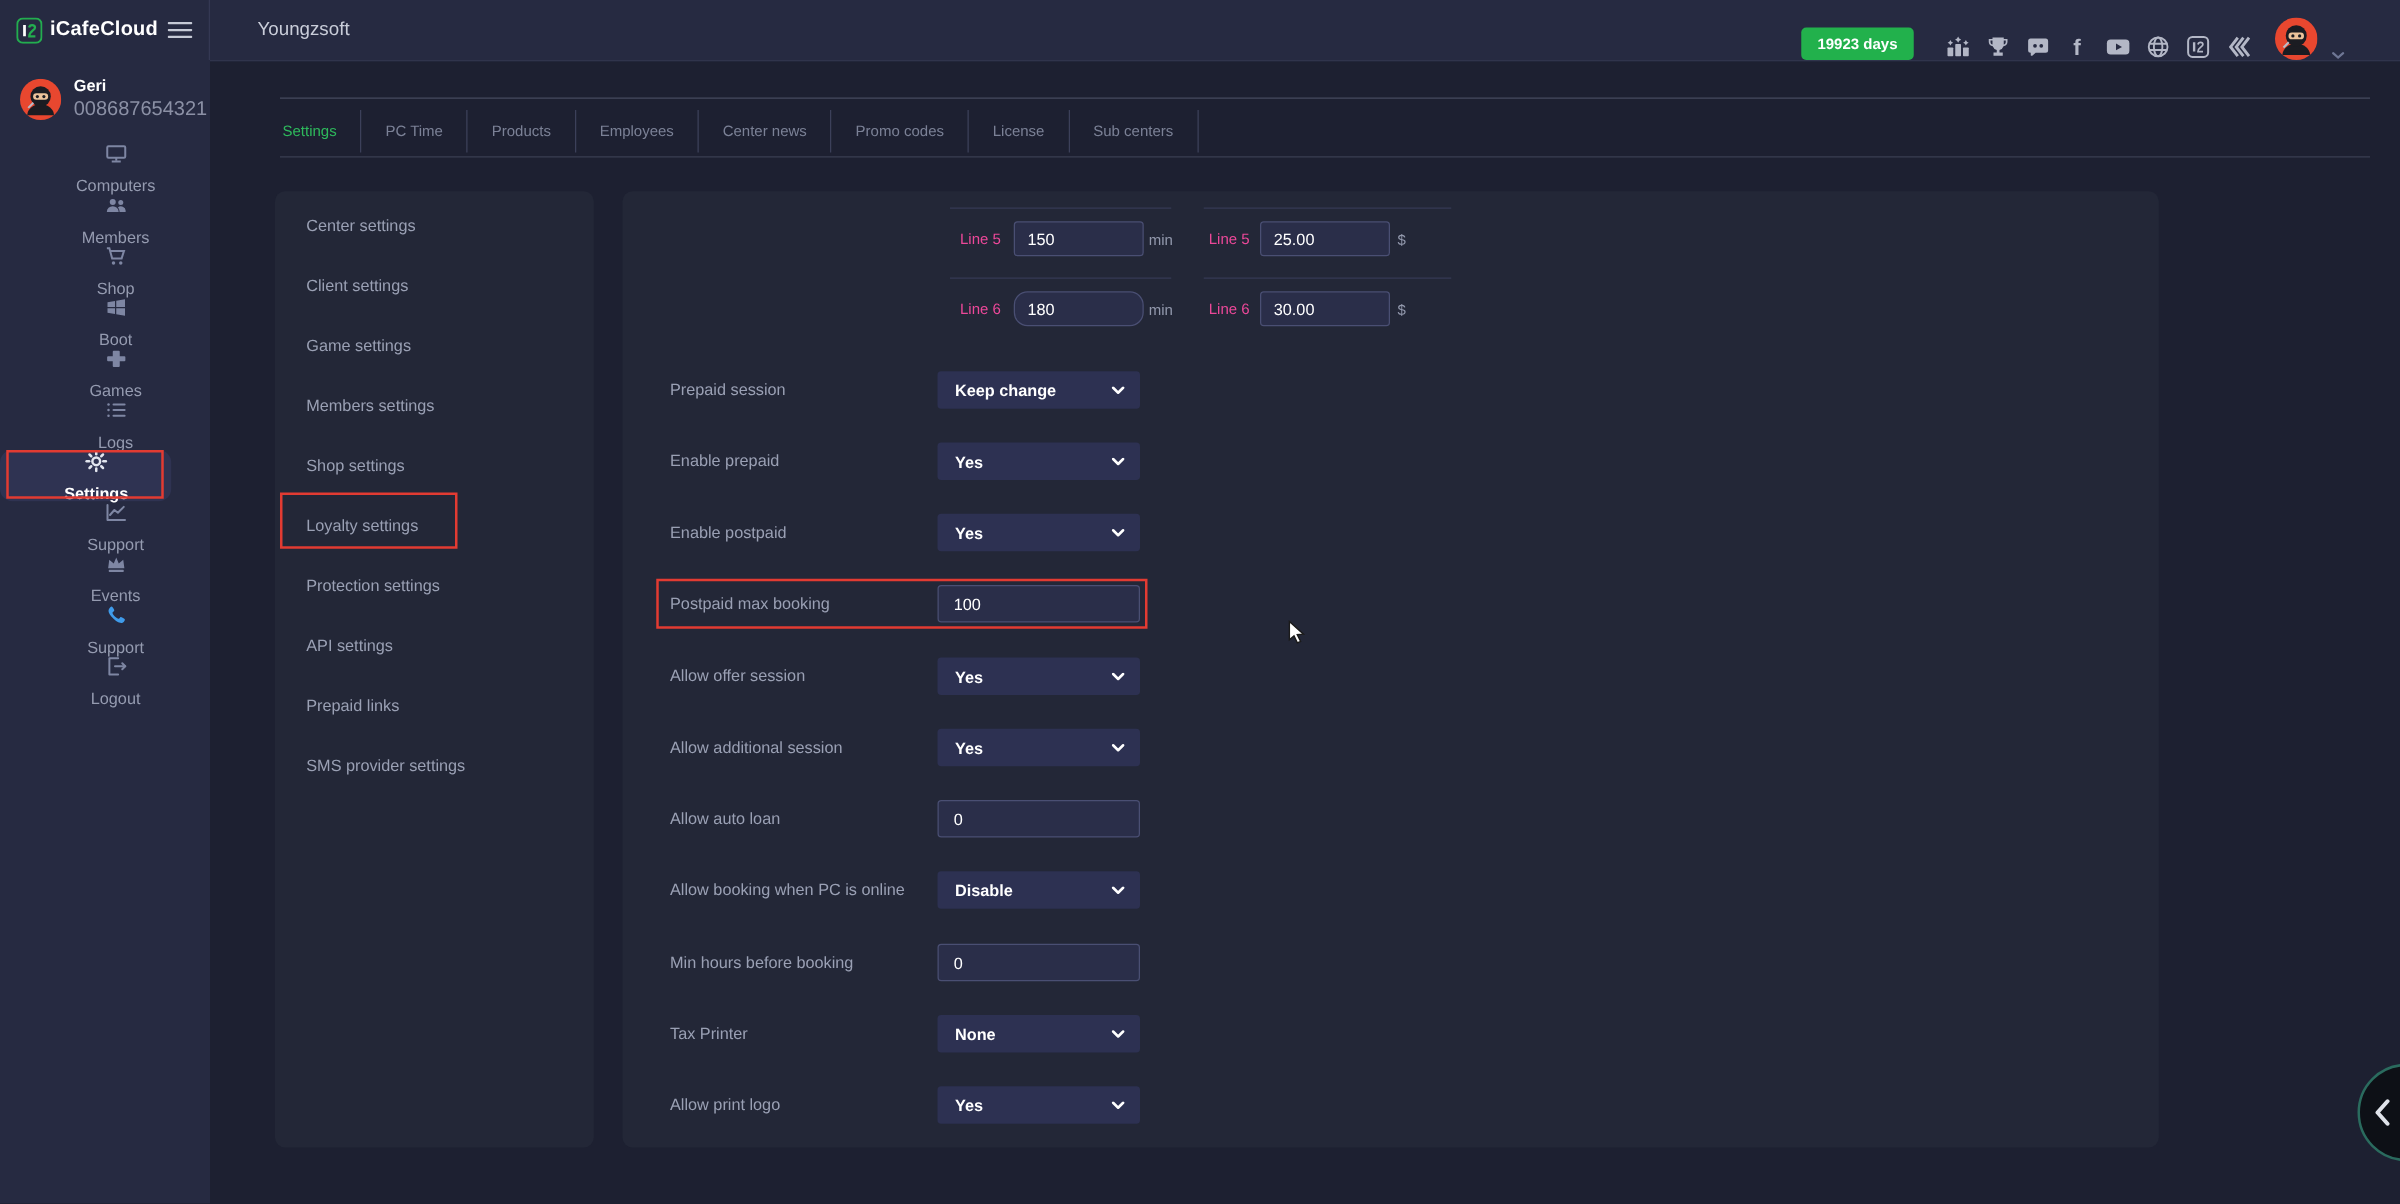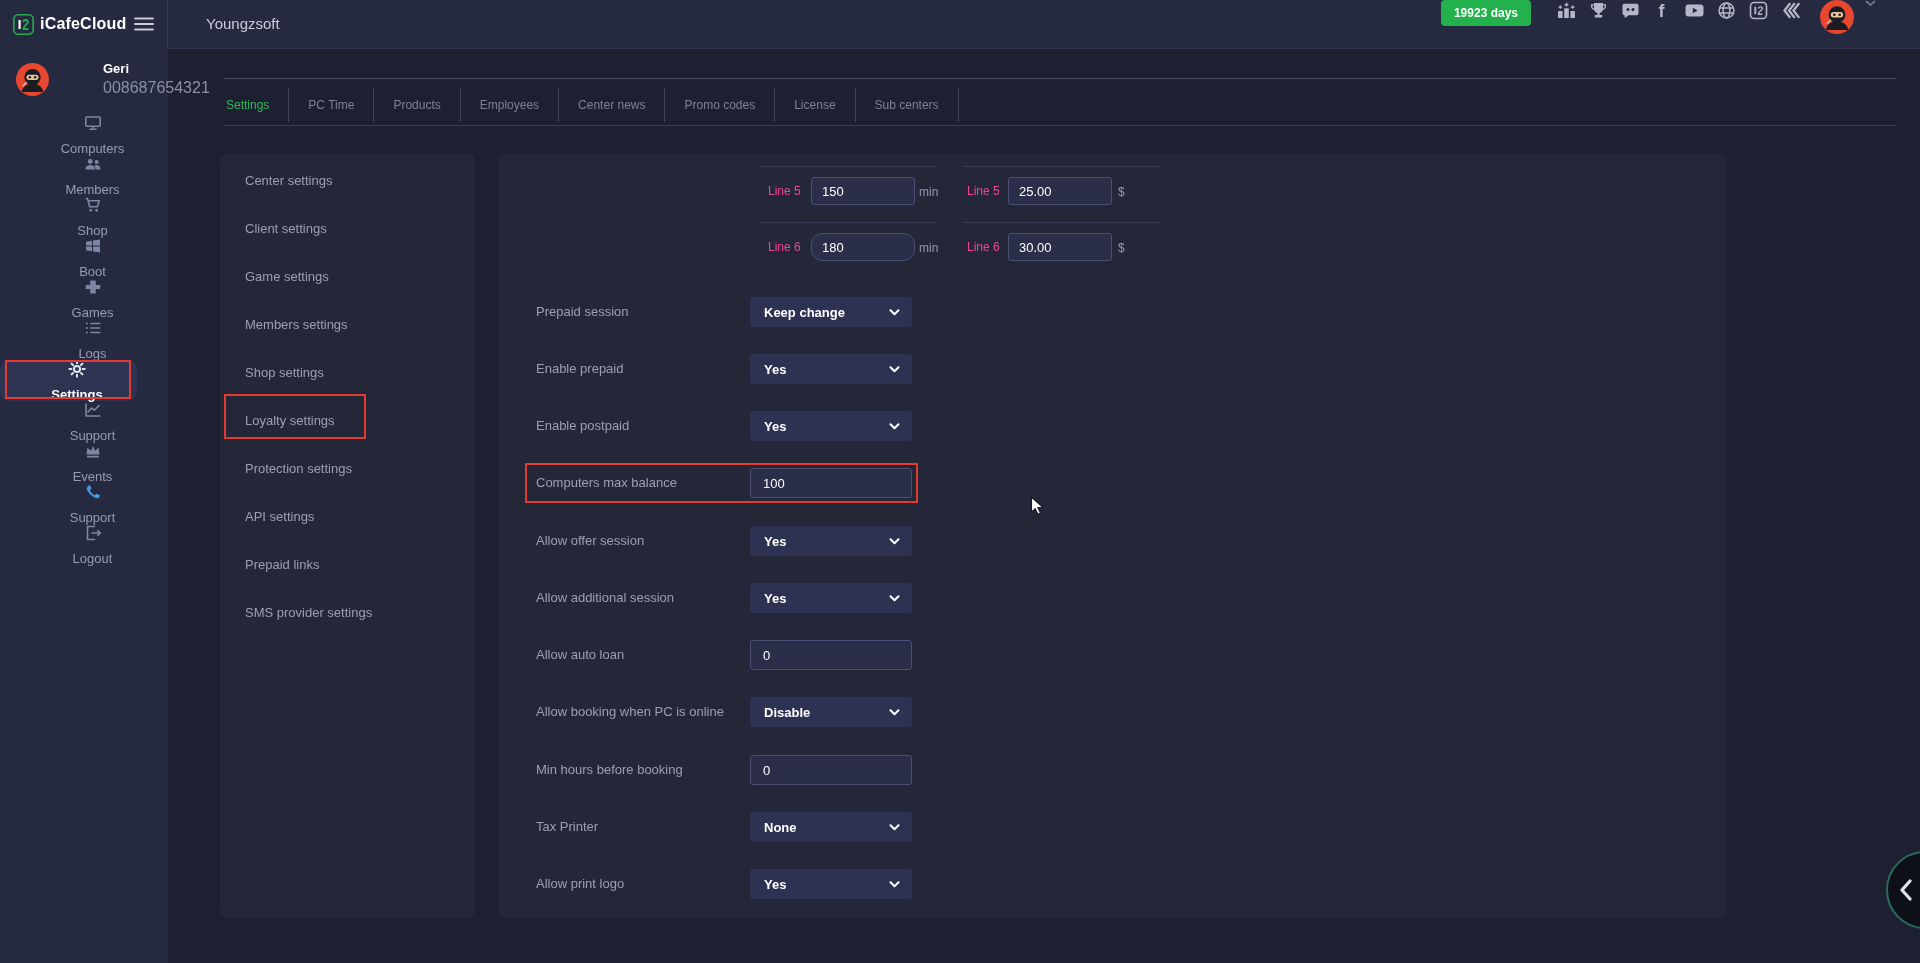--- a/index.html
+++ b/index.html
@@ -7,30 +7,30 @@
        font-family:"Liberation Sans",sans-serif;-webkit-font-smoothing:antialiased;}
 
   
   .topbar{position:absolute;left:0;top:0;width:1920px;height:48px;background:#262a41;border-bottom:1px solid #30344c;}
   .topbar-left{position:absolute;left:0;top:0;width:168px;height:48px;display:flex;align-items:center;
                padding:0 13px;box-sizing:border-box;border-right:1px solid #343853;}
   .logo{display:flex;align-items:center;gap:6px;cursor:pointer;}
   .logo-text{color:#fff;font-size:16px;font-weight:bold;letter-spacing:.2px;}
   .hamburger{margin-left:auto;cursor:pointer;display:flex;}
   .topbar-title{position:absolute;left:206px;top:0;height:48px;line-height:48px;color:#c9cdd9;font-size:15px;text-align:right;}
-  .topbar-right{position:absolute;right:0;top:0;height:48px;display:flex;align-items:flex-start;gap:11px;padding-right:44px;}
+  .topbar-right{position:absolute;right:0;top:0;height:48px;display:flex;align-items:flex-end;gap:11px;padding-right:44px;}
   .badge{background:#22b14c;color:#fff;font-size:12px;font-weight:bold;padding:6px 13px;border-radius:4px;margin-right:14px;}
   .tb-icon{width:21px;height:21px;color:#b3b7c6;display:block;cursor:pointer;}
   .tb-avatar{width:34px;height:34px;margin-left:8px;cursor:pointer;border-radius:50%;}
   .tb-caret{display:flex;cursor:pointer;}
 
   
   .sidebar{position:absolute;left:0;top:48px;width:168px;height:915px;background:#262a41;}
   .user{display:flex;align-items:center;gap:10px;padding:13px 0 0 16px;}
-  .user-meta{display:flex;flex-direction:column;margin-left:44px;}
+  .user-meta{display:flex;flex-direction:column;}
   .user-name{color:#fff;font-size:13px;font-weight:bold;}
   .user-id{color:#8b90a5;font-size:16px;margin-top:3px;}
   .nav{position:absolute;left:0;top:66px;width:168px;}
   .nav-item{height:41px;display:flex;align-items:center;gap:9px;padding-left:17px;box-sizing:border-box;cursor:pointer;flex-direction:column;}
   .nav-item .ic{width:18px;height:18px;color:#7e86a3;flex:none;display:block;}
   .nav-label{color:#959bb0;font-size:13px;}
   .nav-item.active{background:#2f3352;width:137px;border-radius:10px;}
   .nav-item.active .nav-label{color:#fff;font-weight:bold;}
   .nav-item.active .ic{color:#e2e5ee;}
   .ic-support{color:#3f9bea !important;}
@@ -376,21 +376,21 @@
         <span class="val">Yes</span>
         <span style="display:flex;">
             <svg width="11" height="7" viewBox="0 0 11 7" fill="none" stroke="#fff" stroke-width="2" stroke-linecap="round" stroke-linejoin="round">
               <path d="M1.5 1.2l4 4 4-4"></path>
             </svg>
           </span>
       </div>
     </div>
 
     <div class="frow" style="top:315px;">
-      <span class="form-label">Computers max balance</span>
+      <span class="form-label">Postpaid max booking</span>
       <div class="control">
         <input class="text-input" value="100" style="">
       </div>
     </div>
     <div class="redbox" style="left:27px;top:310px;width:393px;height:40px;"></div>
 
     <div class="frow" style="top:373px;">
       <span class="form-label">Allow offer session</span>
       <div class="control dropdown">
         <span class="val">Yes</span>

